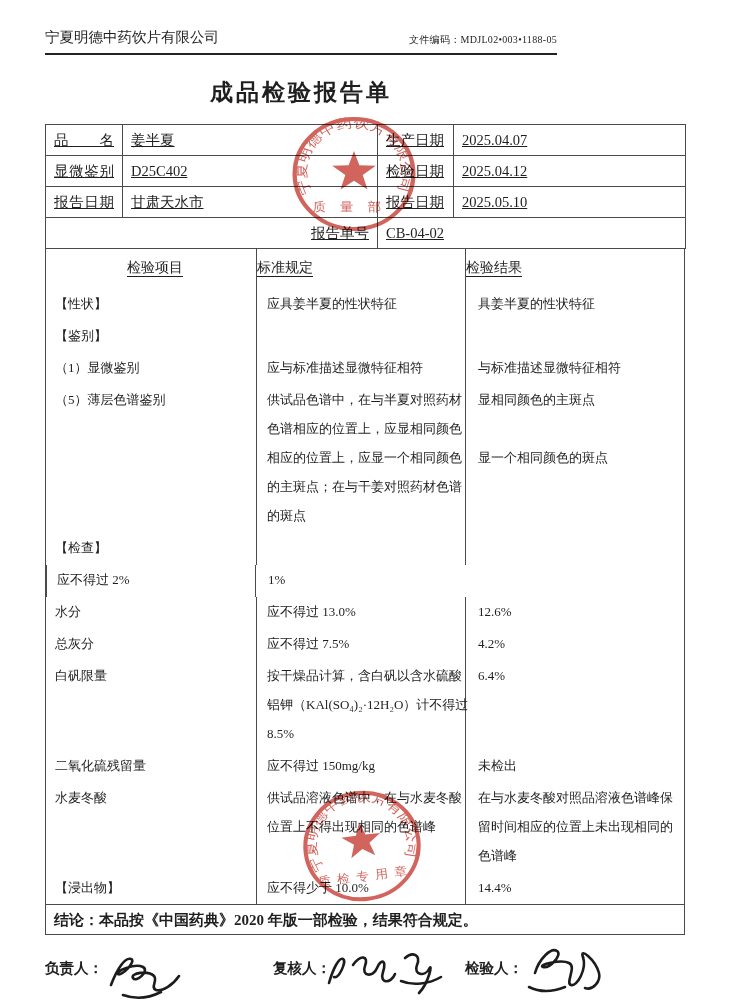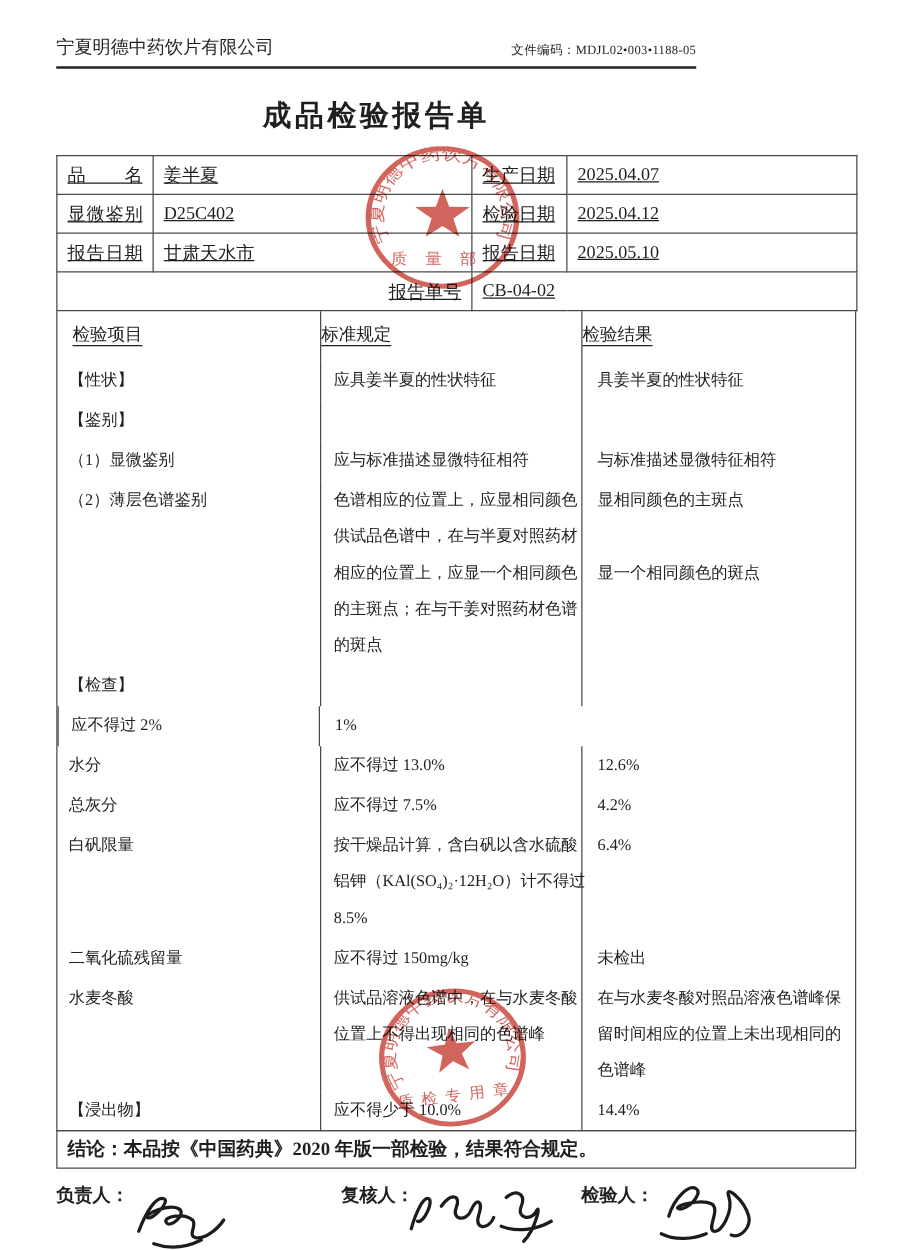--- a/index.html
+++ b/index.html
@@ -23,34 +23,34 @@
   td.repno { padding-left:22px; }
 
   
   .maintable { width:640px; height:656px; border:1px solid #4a4a4a; border-top:none; display:flex; flex-direction:column; font-size:13px; }
   .trow { display:grid; grid-template-columns:210px 210px 220px; }
   .trow .c { min-height:32px; }
   .c.item { padding:0 4px 3px 9px; }
   .c.std  { border-left:1px solid #4a4a4a; border-right:1px solid #4a4a4a; padding:0 4px 3px 10px; }
   .c.res  { padding:0 4px 3px 12px; }
   .ln { height:29px; line-height:29px; white-space:nowrap; }
-  .thead .c { min-height:40px; display:flex; align-items:center; }
+  .thead .c { min-height:40px; display:flex; align-items:center;justify-content:center; }
   .thead .c.item { padding-left:12px; }
   .thead .c.std, .thead .c.res { justify-content:flex-start; padding-left:0; }
   .thead span { text-decoration:underline; text-underline-offset:4px; font-size:14px; }
   .trow.filler { flex:1; }
   .trow.filler .c { min-height:0; height:100%; padding-bottom:0; }
 
   
   .conclusion { width:640px; border:1px solid #4a4a4a; margin-top:-1px; height:31px; line-height:30px;
                 font-weight:bold; font-size:15px; padding:0 8px; white-space:nowrap; }
 
   
   .sigrow { position:relative; width:640px; height:72px; margin-top:6px; font-size:14.5px; font-weight:bold; }
-  .sigrow .siglabel { position:absolute; top:6px; }
+  .sigrow .siglabel { position:absolute; top:18px; }
   .sig-svg { position:absolute; }
   .sig-svg path { fill:none; stroke:#1c1c1c; stroke-width:2.6; stroke-linecap:round; stroke-linejoin:round; }
 
   
   .stamp { position:absolute; mix-blend-mode:multiply; opacity:.82; pointer-events:none; }
   .stamp text { font-family:"Liberation Serif","DejaVu Serif",serif; }
 </style>
 </head>
 <body>
 
@@ -130,25 +130,25 @@
             <div class="ln">（1）显微鉴别</div>
           </div>
           <div class="c std">
             <div class="ln">应与标准描述显微特征相符</div>
           </div>
           <div class="c res">
             <div class="ln">与标准描述显微特征相符</div>
           </div>
         </div><div class="trow">
           <div class="c item">
-            <div class="ln">（2）薄层色谱鉴别</div>
-          </div>
-          <div class="c std">
+            <div class="ln">（5）薄层色谱鉴别</div>
+          </div>
+          <div class="c std">
+            <div class="ln">供试品色谱中，在与半夏对照药材</div>
             <div class="ln">色谱相应的位置上，应显相同颜色</div>
-            <div class="ln">供试品色谱中，在与半夏对照药材</div>
             <div class="ln">相应的位置上，应显一个相同颜色</div>
             <div class="ln">的主斑点；在与干姜对照药材色谱</div>
             <div class="ln">的斑点</div>
           </div>
           <div class="c res">
             <div class="ln">显相同颜色的主斑点</div>
             <div class="ln">&nbsp;</div>
             <div class="ln">显一个相同颜色的斑点</div>
           </div>
         </div><div class="trow">

